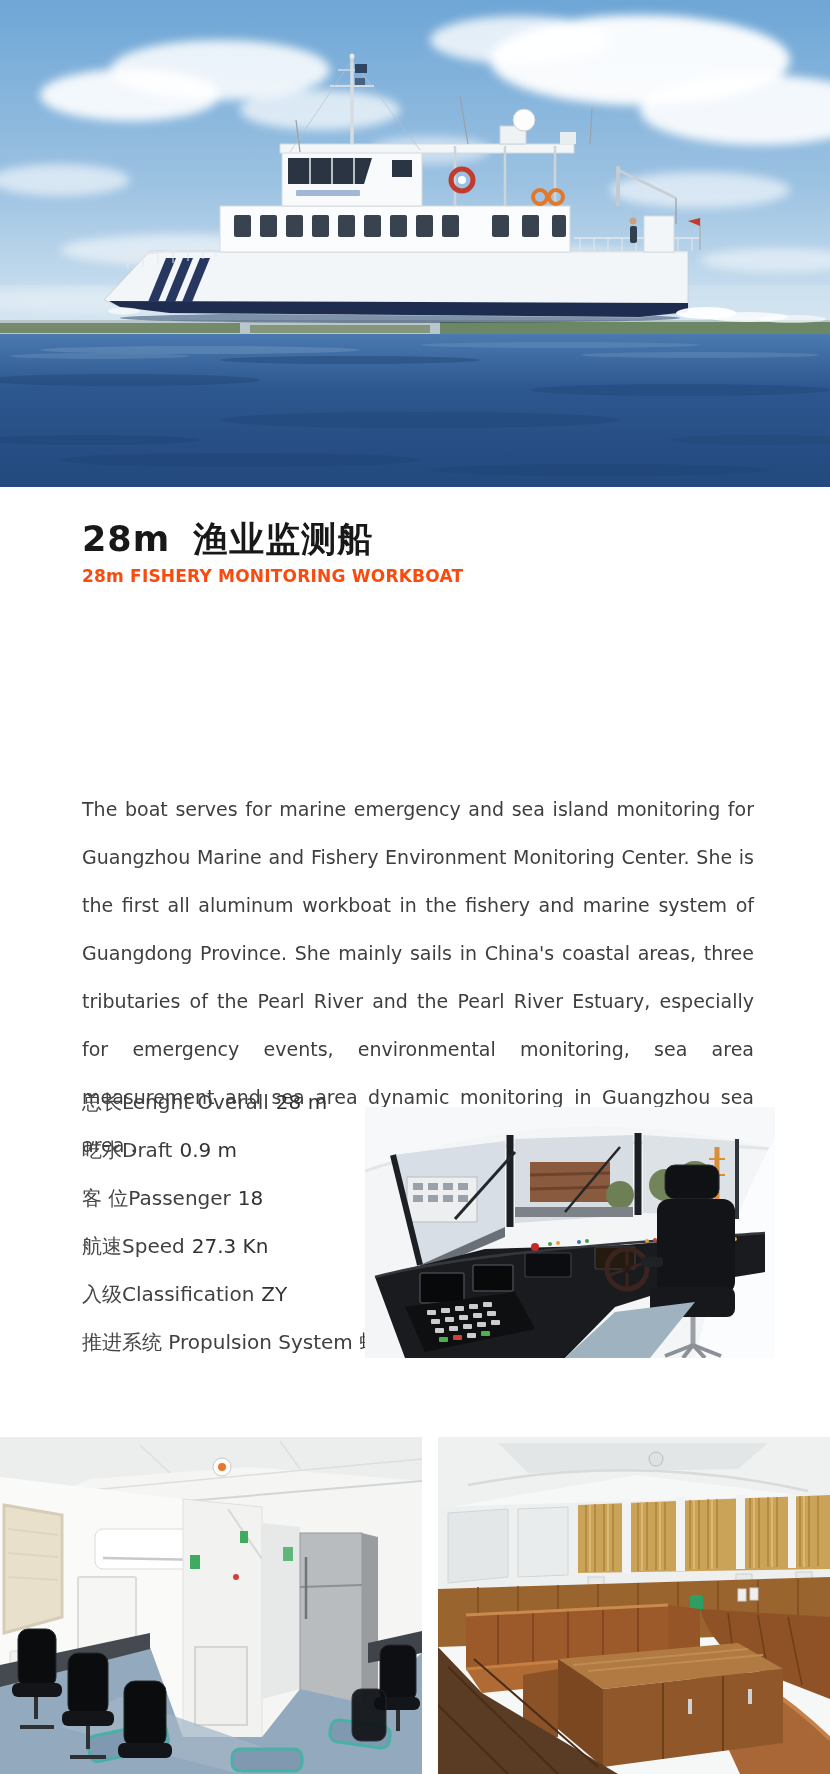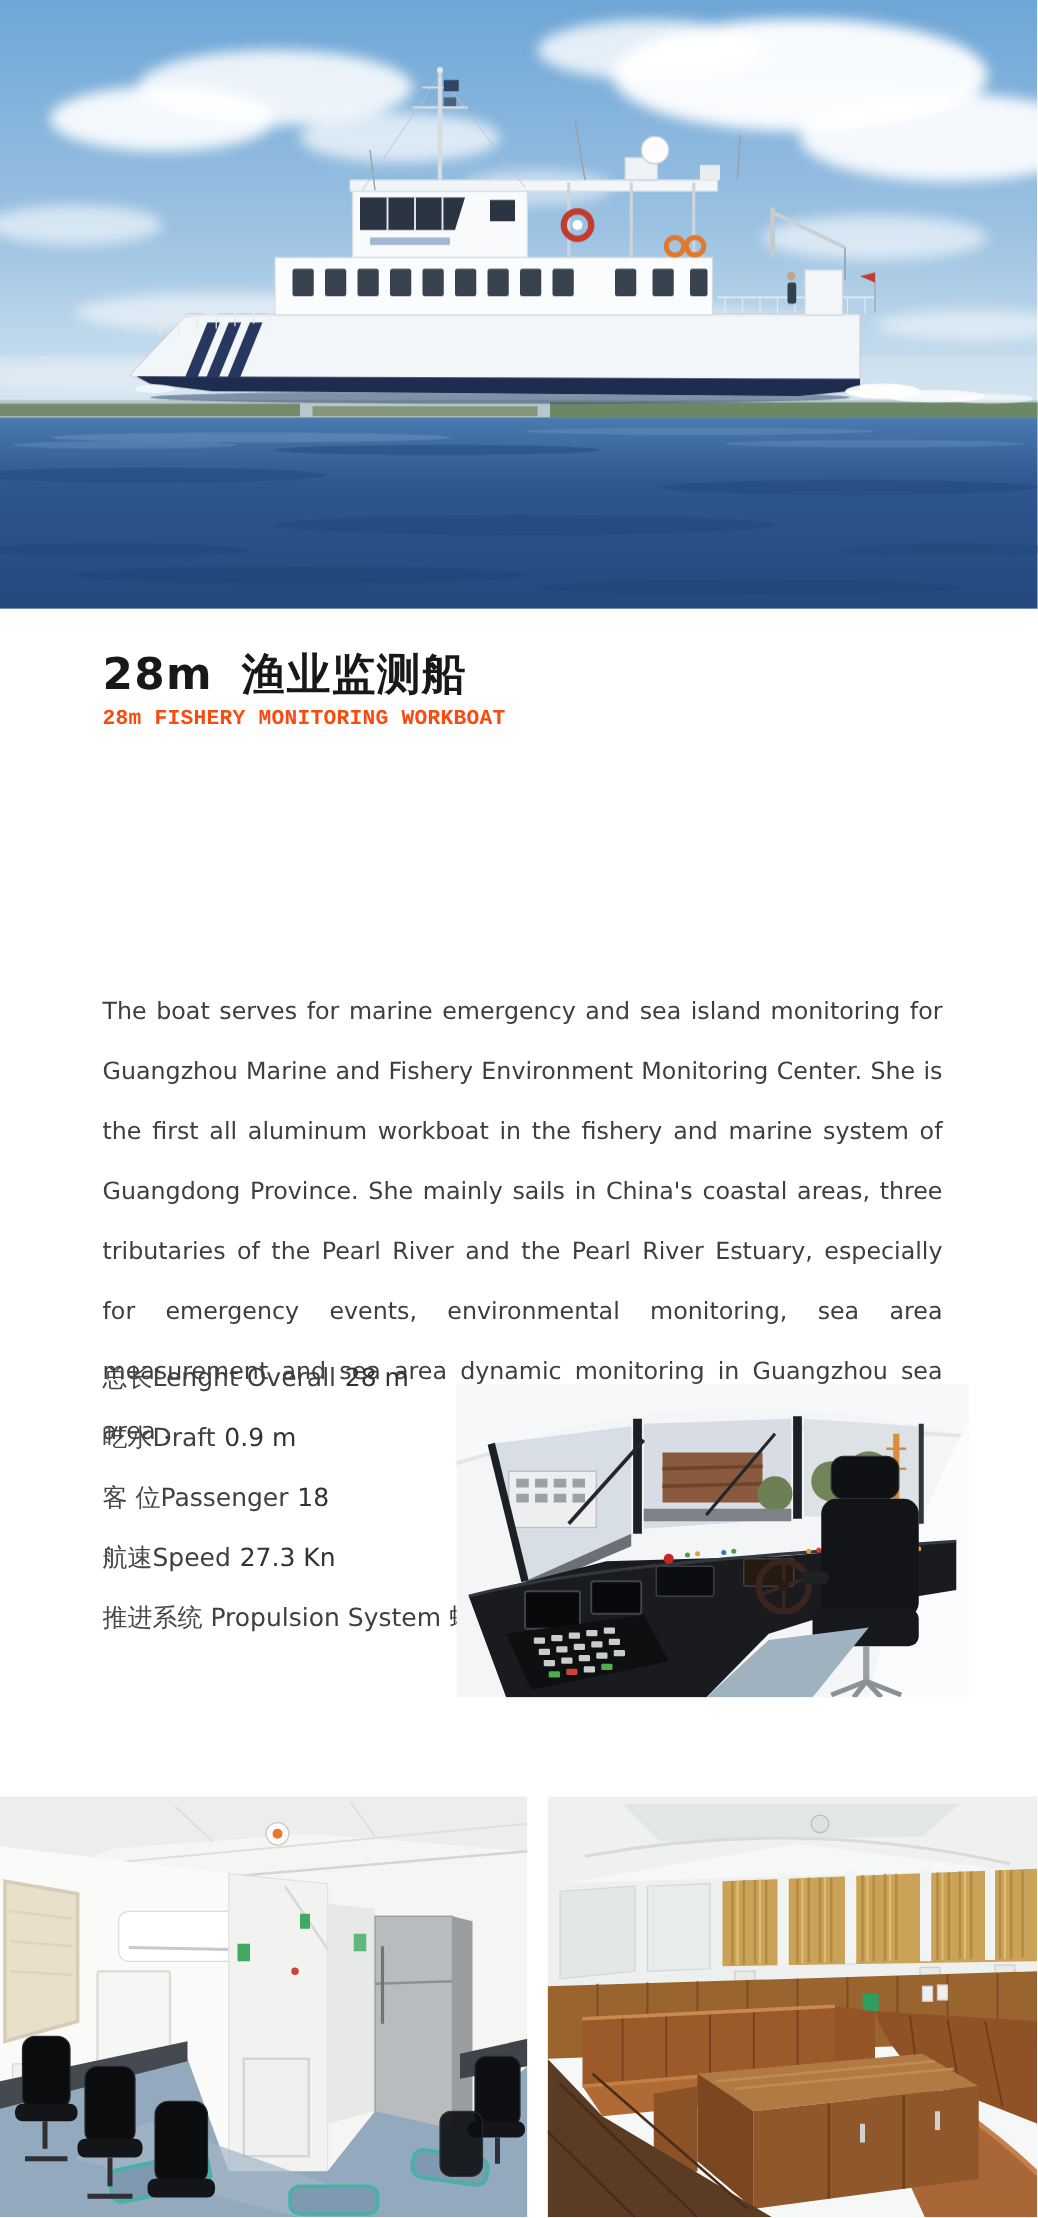--- a/index.html
+++ b/index.html
@@ -10,21 +10,21 @@
   figure{margin:0;padding:0;}
   svg{display:block;}
 
   .hero{position:absolute;left:0;top:0;width:830px;height:487px;}
   .title{
     position:absolute;left:82px;top:516px;margin:0;
     font-size:35px;font-weight:700;color:#181818;letter-spacing:1px;word-spacing:10px;
   }
   .subtitle{
     position:absolute;left:82px;top:566px;margin:0;
-    font-size:17px;font-weight:700;color:#fa4a0d;letter-spacing:.2px;font-family:Liberation Mono, monospace;
+    font-size:17px;font-weight:700;color:#fa4a0d;letter-spacing:.2px;
   }
   .para{
     position:absolute;left:82px;width:672px;margin:0;
     color:#3e3e3e;text-align:justify;
   }
   .para.zh{top:590px;font-size:20px;line-height:48px;text-indent:2em;}
   .para.en{top:785px;font-size:19px;line-height:48px;}
 
   .specs{position:absolute;left:82px;top:1078px;margin:0;padding:0;list-style:none;width:300px;}
   .spec-row{height:48px;line-height:48px;font-size:20px;color:#474747;white-space:nowrap;}
@@ -199,20 +199,21 @@
   <h2 class="subtitle">28m FISHERY MONITORING WORKBOAT</h2>
 
   <p class="para en">The boat serves for marine emergency and sea island monitoring for Guangzhou Marine and Fishery Environment Monitoring Center. She is the first all aluminum workboat in the fishery and marine system of Guangdong Province. She mainly sails in China's coastal areas, three tributaries of the Pearl River and the Pearl River Estuary, especially for emergency events, environmental monitoring, sea area measurement and sea area dynamic monitoring in Guangzhou sea area .</p>
 
   <ul class="specs">
 
   <li class="spec-row"><span class="spec-zh">总长</span><span class="spec-en">Lenght Overall</span><span class="spec-val">28 m</span></li>
       <li class="spec-row"><span class="spec-zh">吃水</span><span class="spec-en">Draft</span><span class="spec-val">0.9 m</span></li>
       <li class="spec-row"><span class="spec-zh">客 位</span><span class="spec-en">Passenger</span><span class="spec-val">18</span></li>
       <li class="spec-row"><span class="spec-zh">航速</span><span class="spec-en">Speed</span><span class="spec-val">27.3 Kn</span></li>
+      <li class="spec-row"><span class="spec-zh">入级</span><span class="spec-en">Classification</span><span class="spec-val">ZY</span></li>
       <li class="spec-row"><span class="spec-zh">推进系统</span><span class="spec-en"> Propulsion System</span><span class="spec-val">螺旋桨推进</span></li>
     </ul>
 
   <figure class="cockpit">
     <svg viewBox="0 0 410 251" width="410" height="251" preserveAspectRatio="none">
       <rect x="0" y="0" width="410" height="251" fill="#f4f5f6"></rect>
       <g>
         <path d="M0,0 H410 V42 Q300,16 205,20 Q90,26 0,64 Z" fill="#f7f8f9"></path>
         <path d="M0,64 Q120,22 410,42" fill="none" stroke="#e3e6e8" stroke-width="3"></path>
         <path d="M410,30 Q360,120 330,251 L410,251 Z" fill="#fbfcfd"></path>

